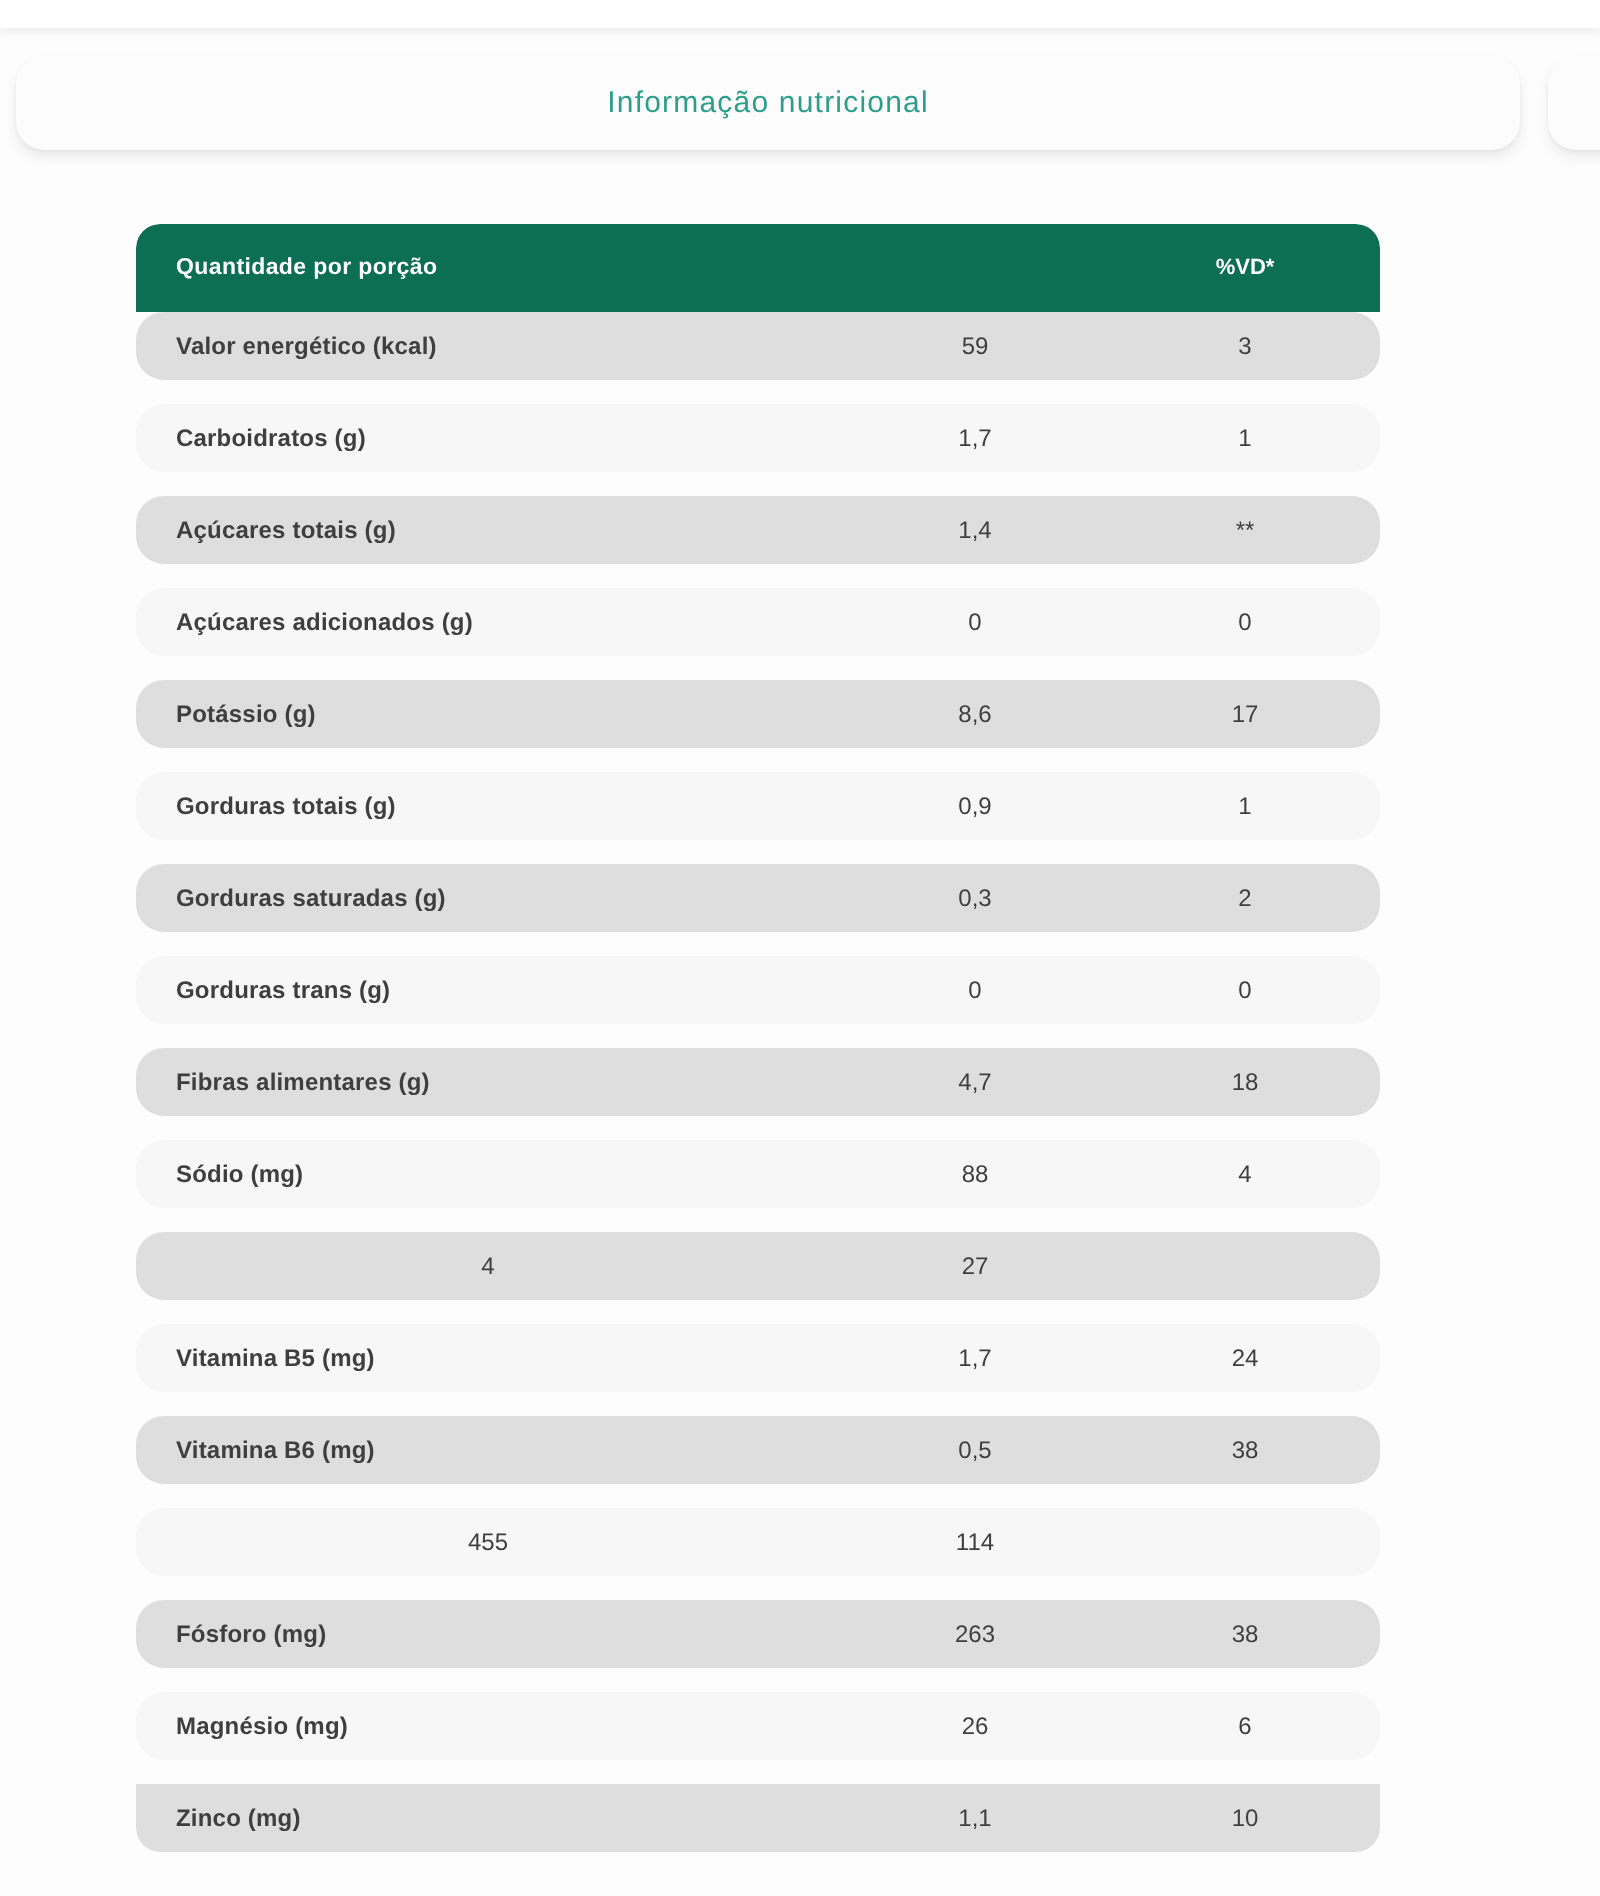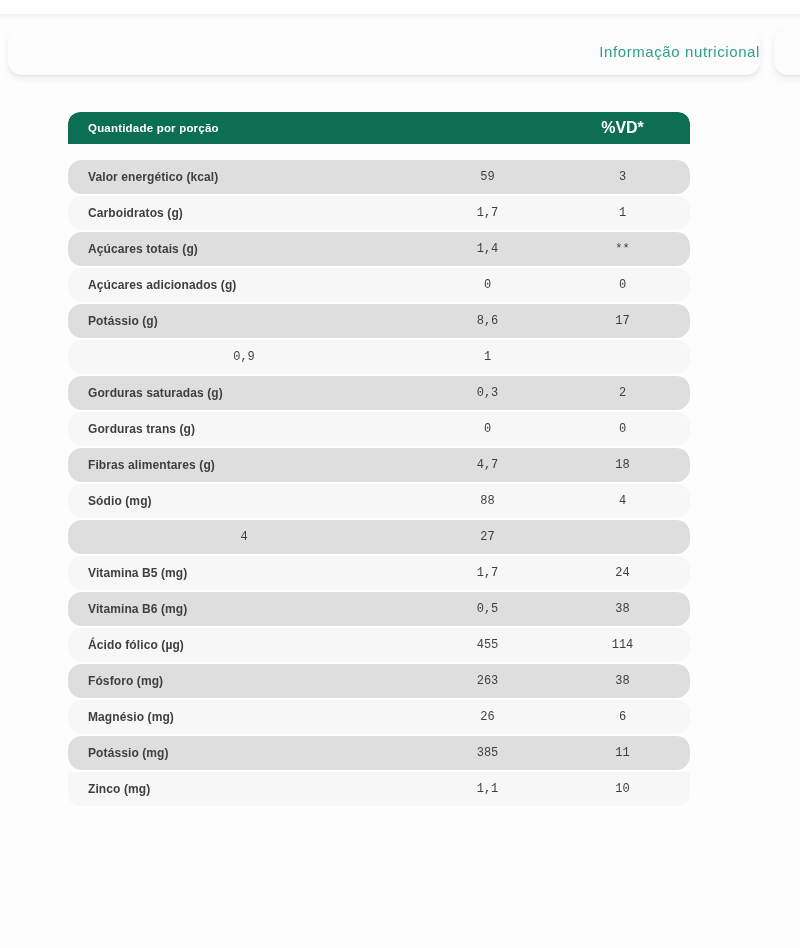--- a/index.html
+++ b/index.html
@@ -9,49 +9,49 @@
   .page { position:relative; width:800px; height:948px; background:#fdfdfd; }
 
   
   .top-strip { position:absolute; left:0; top:0; width:800px; height:14px;
     background:#ffffff; box-shadow:0 3px 4px rgba(0,0,0,0.05); }
 
   
   .accordion-bar { position:absolute; top:28px; left:8px; width:752px; height:47px;
     background:#fcfcfc; border-radius:14px;
     box-shadow:0 4px 7px rgba(0,0,0,0.07), 0 1px 2px rgba(0,0,0,0.04);
-    display:flex; align-items:center; justify-content:flex-end; cursor:pointer; }
+    display:flex; align-items:center; justify-content:center; cursor:pointer; }
   .accordion-title { color:var(--title-color); font-size:15px; font-weight:400;
     letter-spacing:0.6px; }
 
   
   .accordion-bar.partial { left:774px; width:60px; justify-content:flex-start; }
 
   
   .nutrition-table { position:absolute; left:68px; top:112px; width:622px;
     border-radius:12px; overflow:hidden; }
 
   .t-header { display:grid; grid-template-columns:1fr 135px 135px;
-    align-items:center; height:32px; background:var(--header-bg);
-    border-radius:12px 12px 0 0; margin-bottom:16px; }
+    align-items:center; height:44px; background:var(--header-bg);
+    border-radius:12px 12px 0 0; margin-bottom:0; }
   .t-header .h-label { color:#ffffff; font-size:11.5px; font-weight:700;
     padding-left:20px; letter-spacing:0.2px; }
-  .t-header .h-vd { color:#ffffff; font-size:16px; font-weight:700;
+  .t-header .h-vd { color:#ffffff; font-size:11px; font-weight:700;
     grid-column:3; text-align:center; }
 
   .t-row { display:grid; grid-template-columns:1fr 135px 135px;
-    align-items:center; height:34px; margin-bottom:2px;border-radius:14px; }
+    align-items:center; height:34px; margin-bottom:12px;border-radius:14px; }
   .t-row:nth-child(odd)  { background:var(--row-dark); }
   .t-row:nth-child(even) { background:var(--row-light); }
   .t-row:last-child { border-radius:0 0 12px 12px; margin-bottom:0; }
 
   .cell.label { font-size:12px; font-weight:700; color:var(--text-color);
     padding-left:20px; letter-spacing:0.1px; }
   .cell.qty, .cell.vd { font-size:12px; font-weight:400; color:var(--text-color);
-    text-align:center;font-family:Liberation Mono, monospace; }
+    text-align:center; }
 </style>
 </head>
 <body>
 
 <div class="page">
 
   <div class="top-strip"></div>
 
   <div class="accordion-bar">
     <span class="accordion-title">Informação nutricional</span>
@@ -89,20 +89,21 @@
     <span class="cell vd">0</span>
   </div>
 
   <div class="t-row">
     <span class="cell label">Potássio (g)</span>
     <span class="cell qty">8,6</span>
     <span class="cell vd">17</span>
   </div>
 
   <div class="t-row">
+    <span class="cell label">Gorduras totais (g)</span>
     <span class="cell qty">0,9</span>
     <span class="cell vd">1</span>
   </div>
 
   <div class="t-row">
     <span class="cell label">Gorduras saturadas (g)</span>
     <span class="cell qty">0,3</span>
     <span class="cell vd">2</span>
   </div>
 
@@ -137,42 +138,36 @@
     <span class="cell vd">24</span>
   </div>
 
   <div class="t-row">
     <span class="cell label">Vitamina B6 (mg)</span>
     <span class="cell qty">0,5</span>
     <span class="cell vd">38</span>
   </div>
 
   <div class="t-row">
-    <span class="cell label">Ácido fólico (µg)</span>
     <span class="cell qty">455</span>
     <span class="cell vd">114</span>
   </div>
 
   <div class="t-row">
     <span class="cell label">Fósforo (mg)</span>
     <span class="cell qty">263</span>
     <span class="cell vd">38</span>
   </div>
 
   <div class="t-row">
     <span class="cell label">Magnésio (mg)</span>
     <span class="cell qty">26</span>
     <span class="cell vd">6</span>
   </div>
 
-  <div class="t-row">
-    <span class="cell label">Potássio (mg)</span>
-    <span class="cell qty">385</span>
-    <span class="cell vd">11</span>
-  </div>
 
   <div class="t-row">
     <span class="cell label">Zinco (mg)</span>
     <span class="cell qty">1,1</span>
     <span class="cell vd">10</span>
   </div>
 </div>
   </div>
 
 </div>

